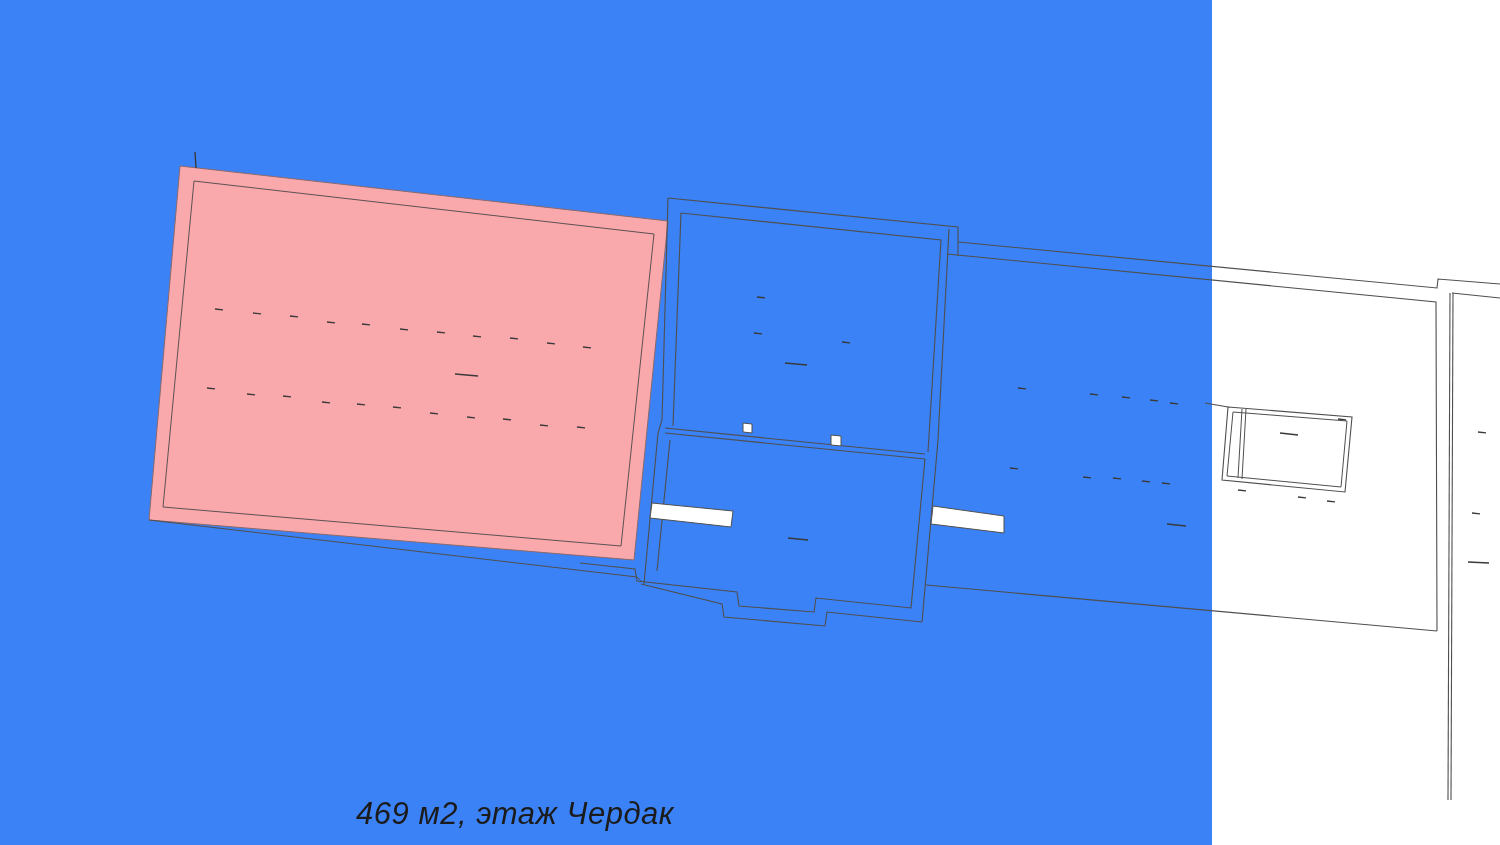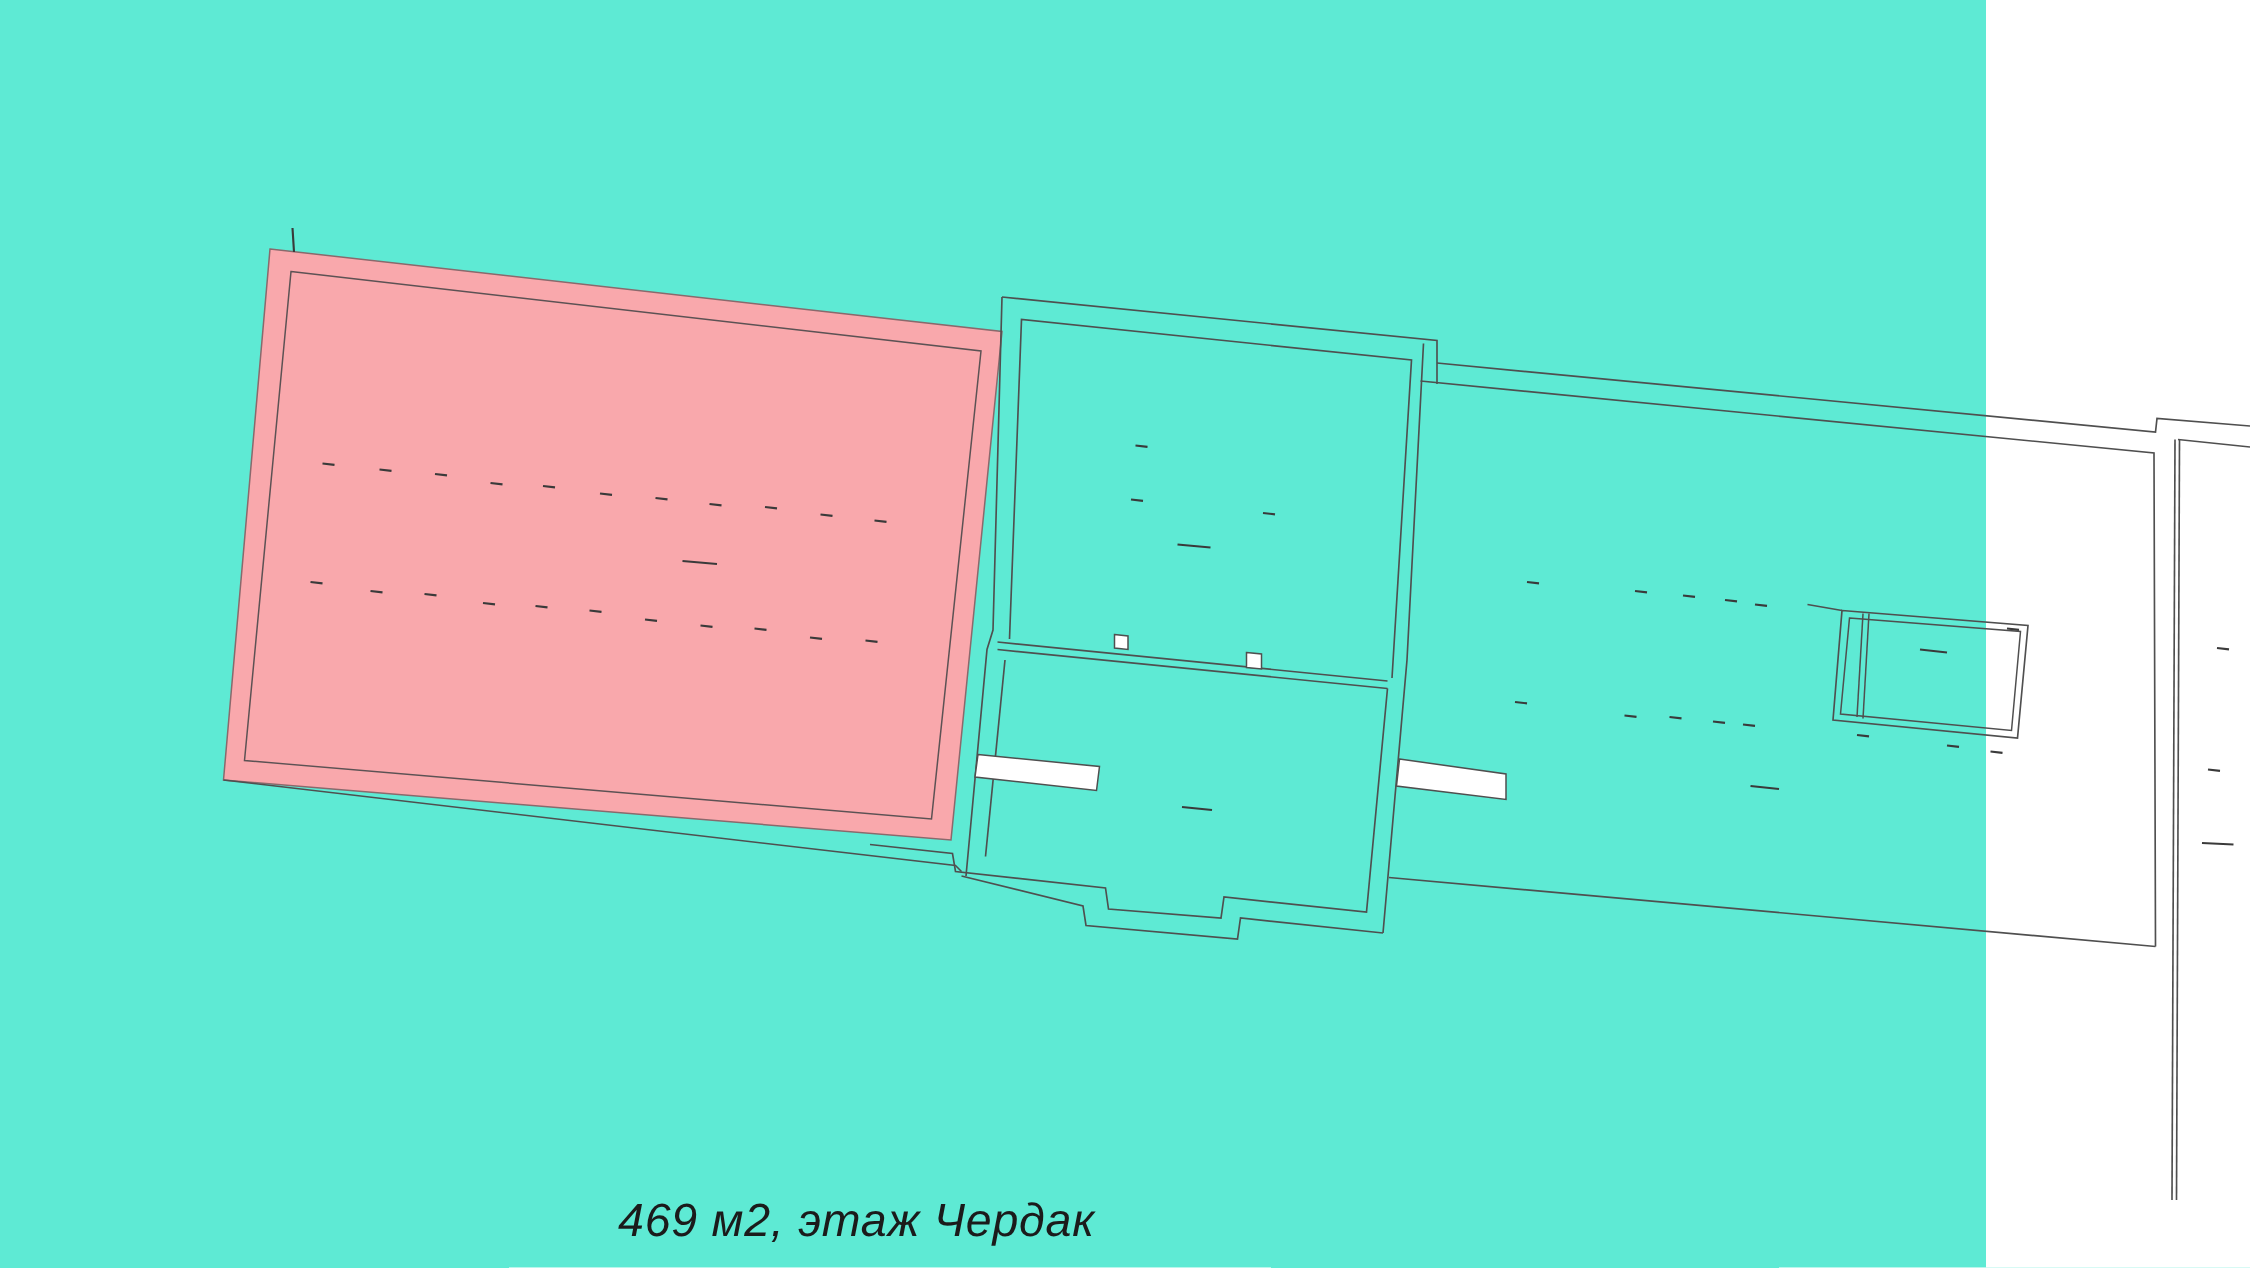--- a/index.html
+++ b/index.html
@@ -1,16 +1,16 @@
 <!DOCTYPE html>
 <html><head>
 <meta charset="utf-8">
 <style>
   html,body{margin:0;padding:0;background:#ffffff;width:1500px;height:845px;overflow:hidden;}
-  #stage{position:relative;width:1324px;height:845px;background:#5eead4;font-family:"Liberation Sans",sans-serif;}
+  #stage{position:relative;width:1212px;height:845px;background:#3b82f6;font-family:"Liberation Sans",sans-serif;}
   #plan-svg{position:absolute;left:0;top:0;}
   .caption{
     position:absolute;
     left:0; right:0;
     top:796px;
     text-align:center;
     transform:translateX(-91px);
     font-family:"Liberation Sans","DejaVu Sans",sans-serif;
     font-style:italic;
     font-size:31px;

